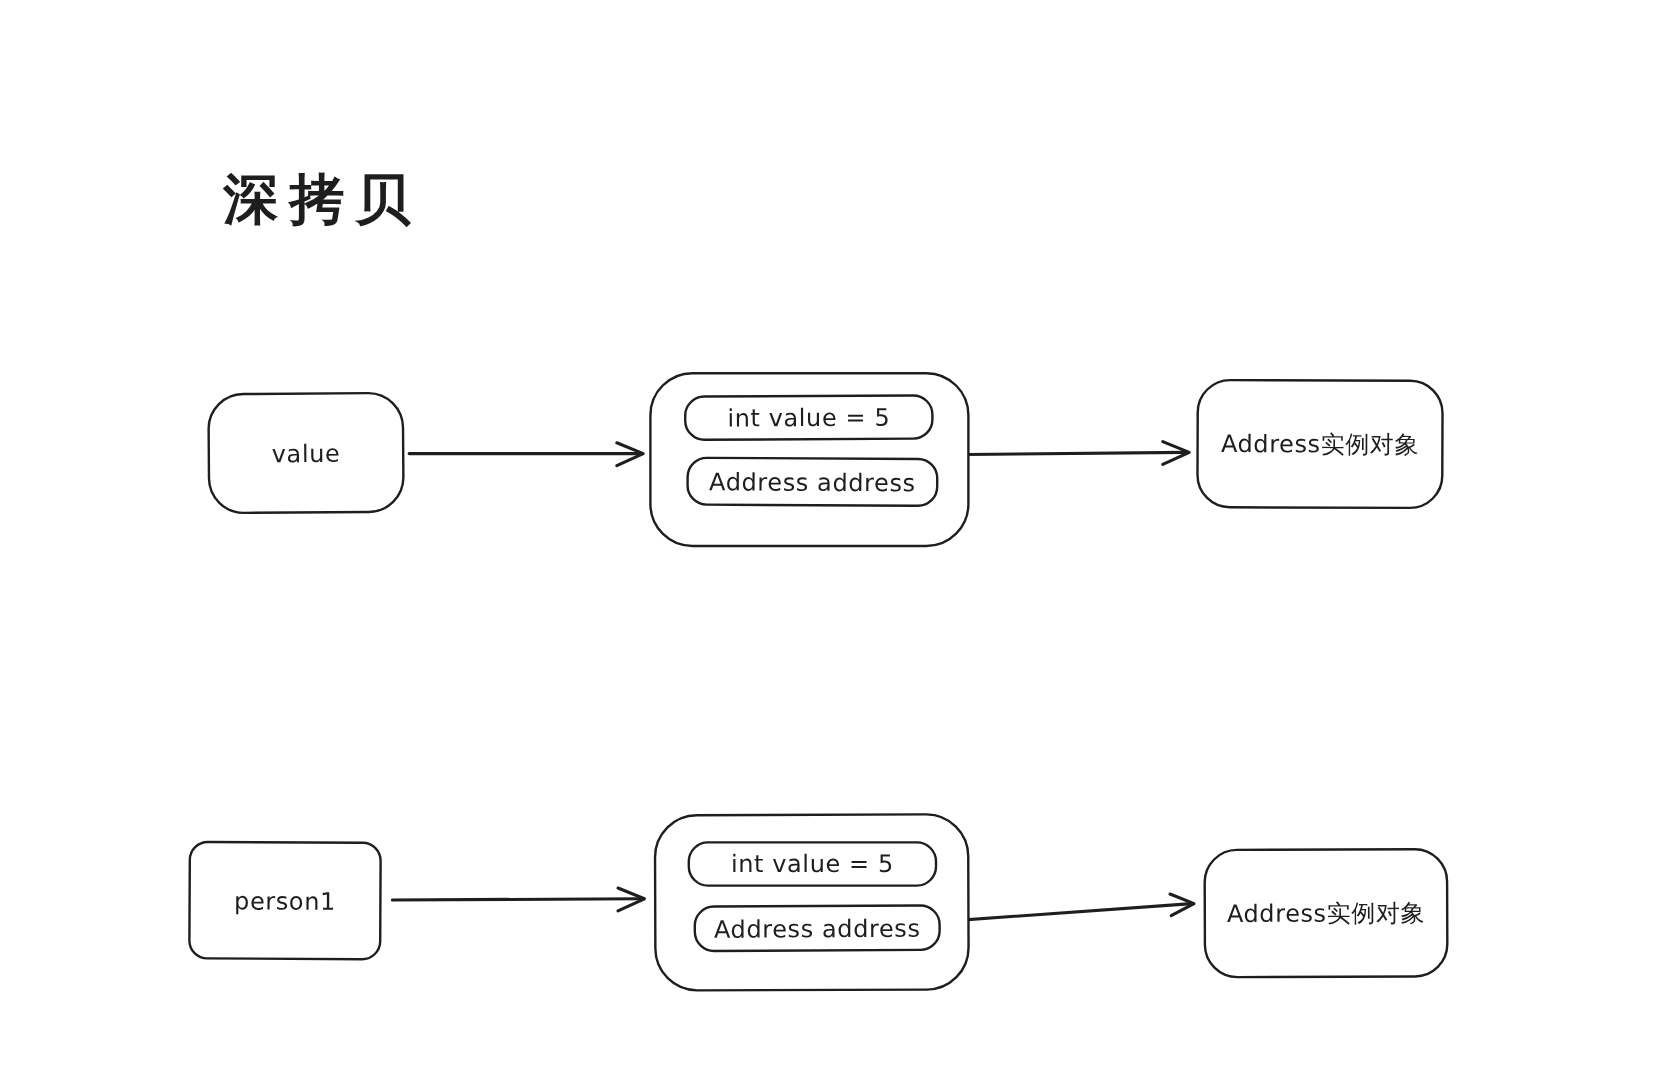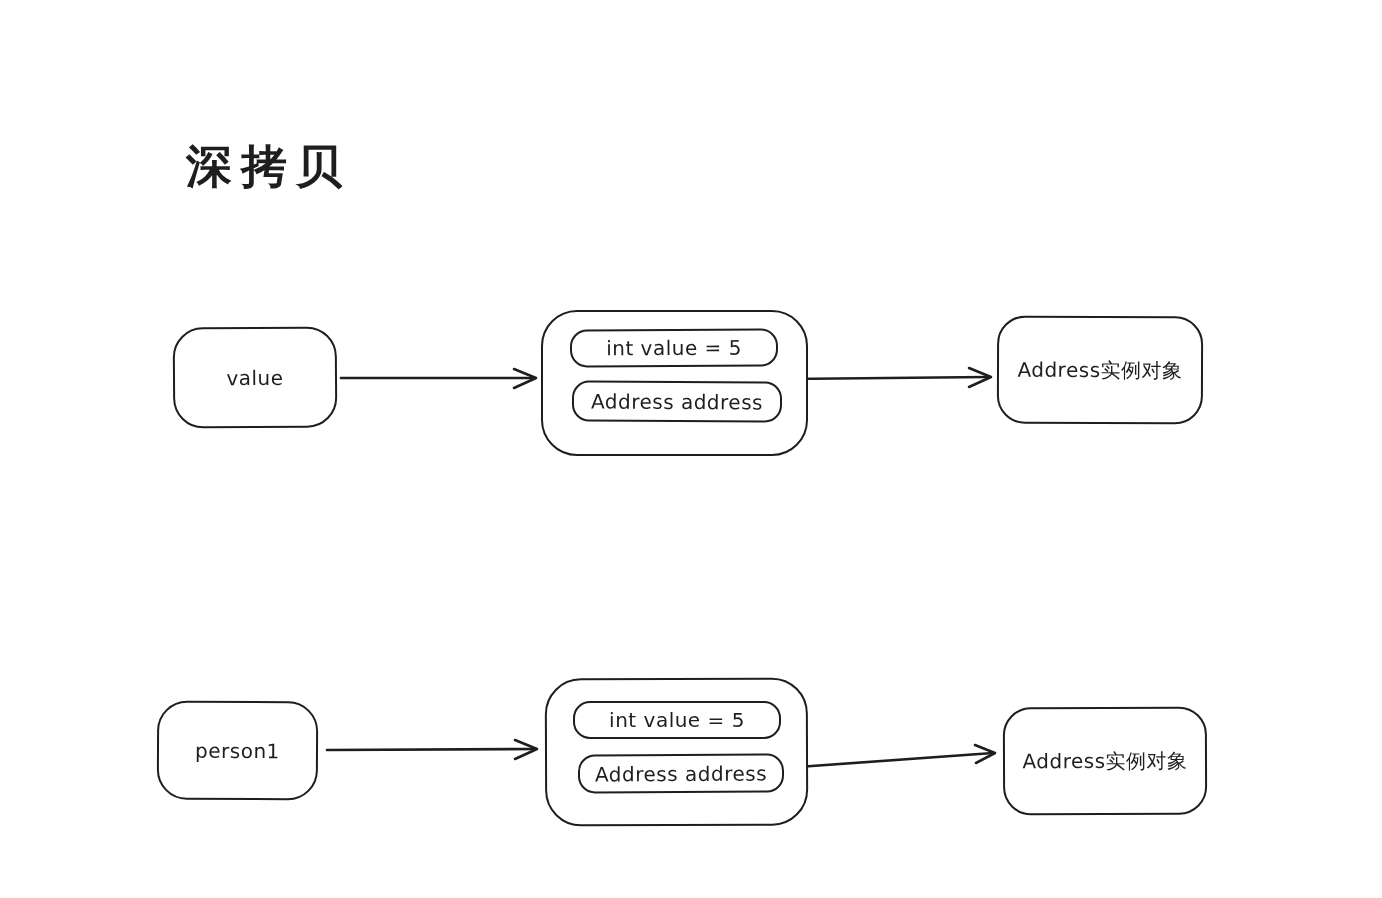--- a/index.html
+++ b/index.html
@@ -54,21 +54,21 @@
     letter-spacing: 0.5px;
     white-space: nowrap;
   }
   
   .r1-source   { left: 173px; top: 327px; width: 164px; height: 101px; border-radius: 30px; transform: rotate(-0.4deg); }
   .r1-container{ left: 541px; top: 310px; width: 267px; height: 146px; border-radius: 36px; }
   .r1-field1   { left: 570px; top: 329px; width: 208px; height: 38px; border-radius: 17px; transform: rotate(-0.3deg); }
   .r1-field2   { left: 572px; top: 381px; width: 210px; height: 41px; border-radius: 17px; transform: rotate(0.3deg); }
   .r1-target   { left: 997px; top: 316px; width: 206px; height: 108px; border-radius: 28px; transform: rotate(0.2deg); }
   
-  .r2-source   { left: 157px; top: 701px; width: 161px; height: 99px; border-radius: 30px; transform: rotate(0.3deg); }
+  .r2-source   { left: 157px; top: 701px; width: 161px; height: 99px; border-radius: 16px; transform: rotate(0.3deg); }
   .r2-container{ left: 545px; top: 678px; width: 263px; height: 148px; border-radius: 36px; transform: rotate(-0.2deg); }
   .r2-field1   { left: 573px; top: 701px; width: 208px; height: 38px; border-radius: 17px; }
   .r2-field2   { left: 578px; top: 754px; width: 206px; height: 39px; border-radius: 17px; transform: rotate(-0.3deg); }
   .r2-target   { left: 1003px; top: 707px; width: 204px; height: 108px; border-radius: 28px; transform: rotate(-0.2deg); }
 </style>
 </head>
 <body>
 
 <div class="canvas">
 

